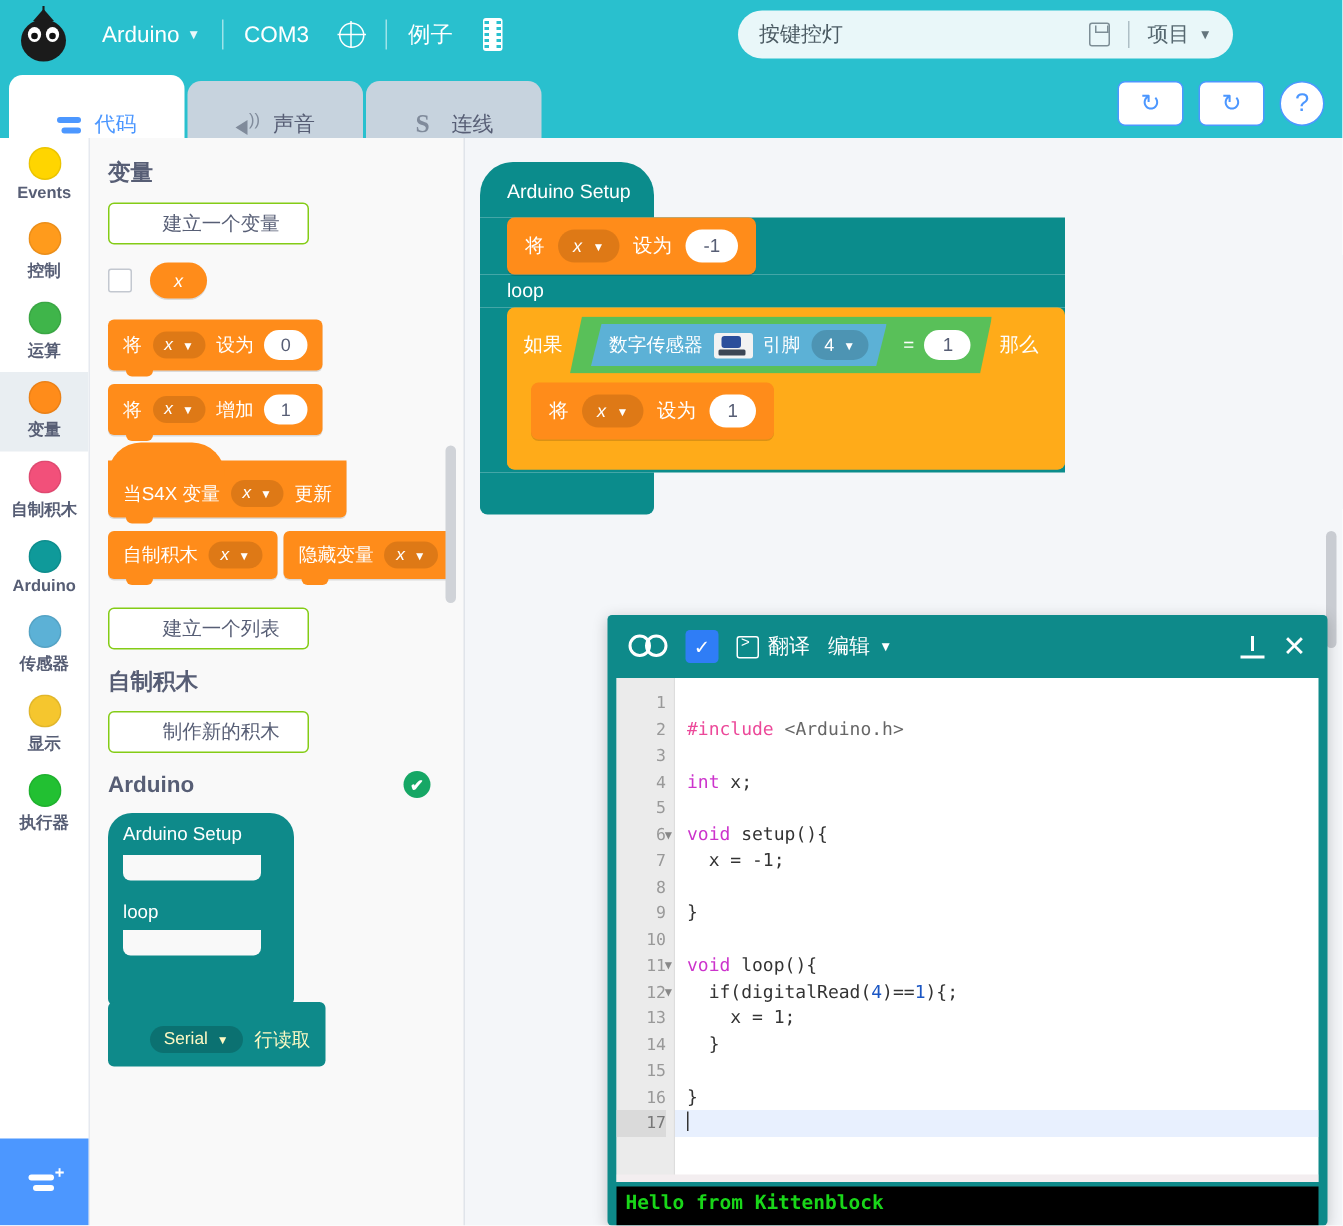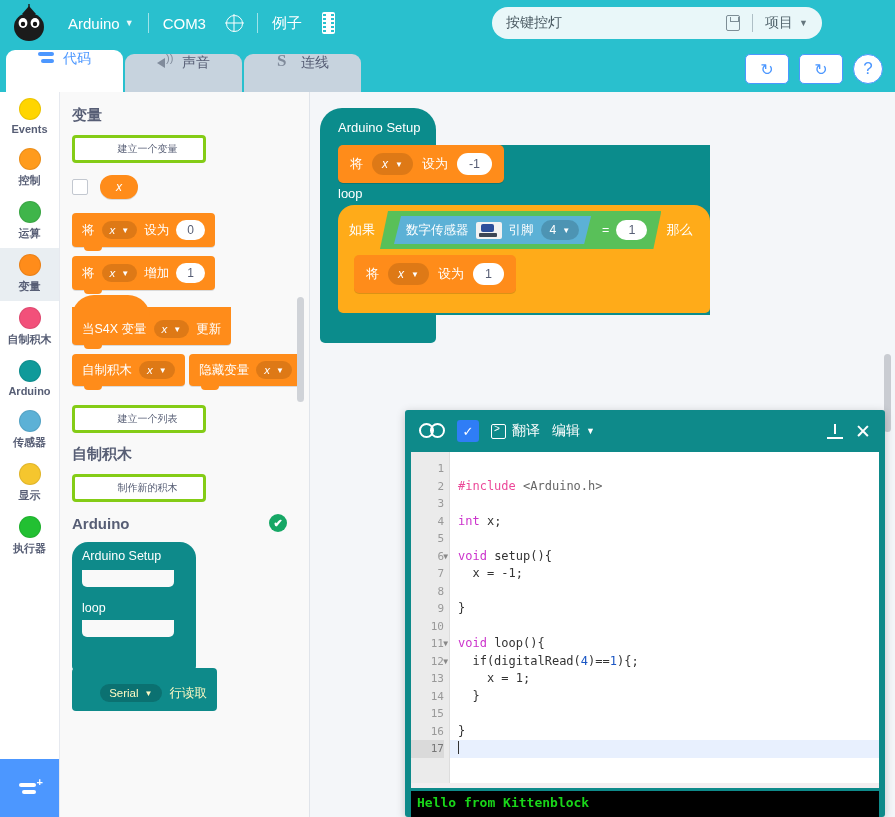--- a/index.html
+++ b/index.html
@@ -68,21 +68,21 @@
 
   
   #tabbar {
     height: 46px; background: #29c0ce; position: relative;
     display: flex; align-items: flex-end; padding-left: 6px;
   }
   .tab {
     height: 38px; min-width: 98px; padding: 0 32px;
     background: #c7d3de; color: #575e75;
     border-top-left-radius: 9px; border-top-right-radius: 9px;
-    display: flex; align-items: flex-start; justify-content: center; gap: 7px;
+    display: flex; align-items: flex-end; justify-content: center; gap: 7px;
     font-size: 14px; cursor: pointer; margin-right: 2px;
   }
   .tab.active { background: #ffffff; color: #4c97ff; height: 42px; }
   .tab-ic { width:18px; height:16px; position:relative; display:inline-block; }
   .ic-code::before {
     content:""; position:absolute; left:0; top:2px; width:16px; height:4px;
     background:#4c97ff; border-radius:2px;
   }
   .ic-code::after {
     content:""; position:absolute; left:3px; top:9px; width:13px; height:4px;
@@ -148,22 +148,22 @@
     width: 250px; background:#f9f9f9; border-right:1px solid #e0e4ea;
     position:relative; overflow:hidden; padding: 10px 0 0 12px;
   }
   .pal-head { font-size:15px; font-weight:bold; color:#575e75; margin: 4px 0 10px; }
   .pal-head.row { display:flex; align-items:center; justify-content:space-between; padding-right:22px; }
   .check-badge {
     width:18px;height:18px;border-radius:50%;background:#16a765;color:#fff;font-size:11px;
     display:flex;align-items:center;justify-content:center;
   }
   .gbtn {
-    width: 134px; height: 28px; background:#fff; border:3px solid #84cc16; border-radius:4px;
-    font-size:10px; color:#575e75; display:flex; align-items:center; justify-content:center;
+    width: 134px; height: 28px; background:#fff; border:1px solid #84cc16; border-radius:4px;
+    font-size:13px; color:#575e75; display:flex; align-items:center; justify-content:center;
     cursor:pointer; margin: 4px 0 12px; padding-left: 17px;
   }
   .varrow { display:flex; align-items:center; gap:12px; margin-bottom:14px; }
   .vcheck { width:16px;height:16px;border:1px solid #c3c8d0; background:#fff; border-radius:2px; }
   .oval-var {
     background:#ff8c1a; color:#fff; border-radius:14px; padding:5px 16px; font-size:12px;
     font-style:italic; box-shadow: 0 1px 0 rgba(0,0,0,.12);
   }
 
   
@@ -250,21 +250,21 @@
   .wblk .dd2 {
     background: rgba(0,0,0,.13); border-radius:13px; padding:4px 10px; font-size:12px;
     display:inline-flex; align-items:center; gap:7px; font-style:italic;
   }
   .wblk .num2 {
     background:#fff; color:#575e75; border-radius:12px; padding:4px 12px;
     font-size:12.5px; min-width:28px; text-align:center;
   }
 
   
-  .ifblk { background:#ffab19; border-radius:16px; position:relative; width: 372px; }
+  .ifblk { background:#ffab19; border-radius:5px; position:relative; width: 372px; }
   .if-top { display:flex; align-items:center; gap:6px; padding:6px 8px; }
   .if-lbl { color:#fff; font-size:13px; padding: 0 3px; }
   .hexa {
     background:#59c059; display:flex; align-items:center; gap:7px;
     padding: 5px 14px; color:#fff; font-size:12.5px;
     clip-path: polygon(8px 0, 100% 0, calc(100% - 8px) 100%, 0 100%);
     margin: 0 -4px;
   }
   .hexa-inner {
     background:#5cb1d6; display:flex; align-items:center; gap:7px;

